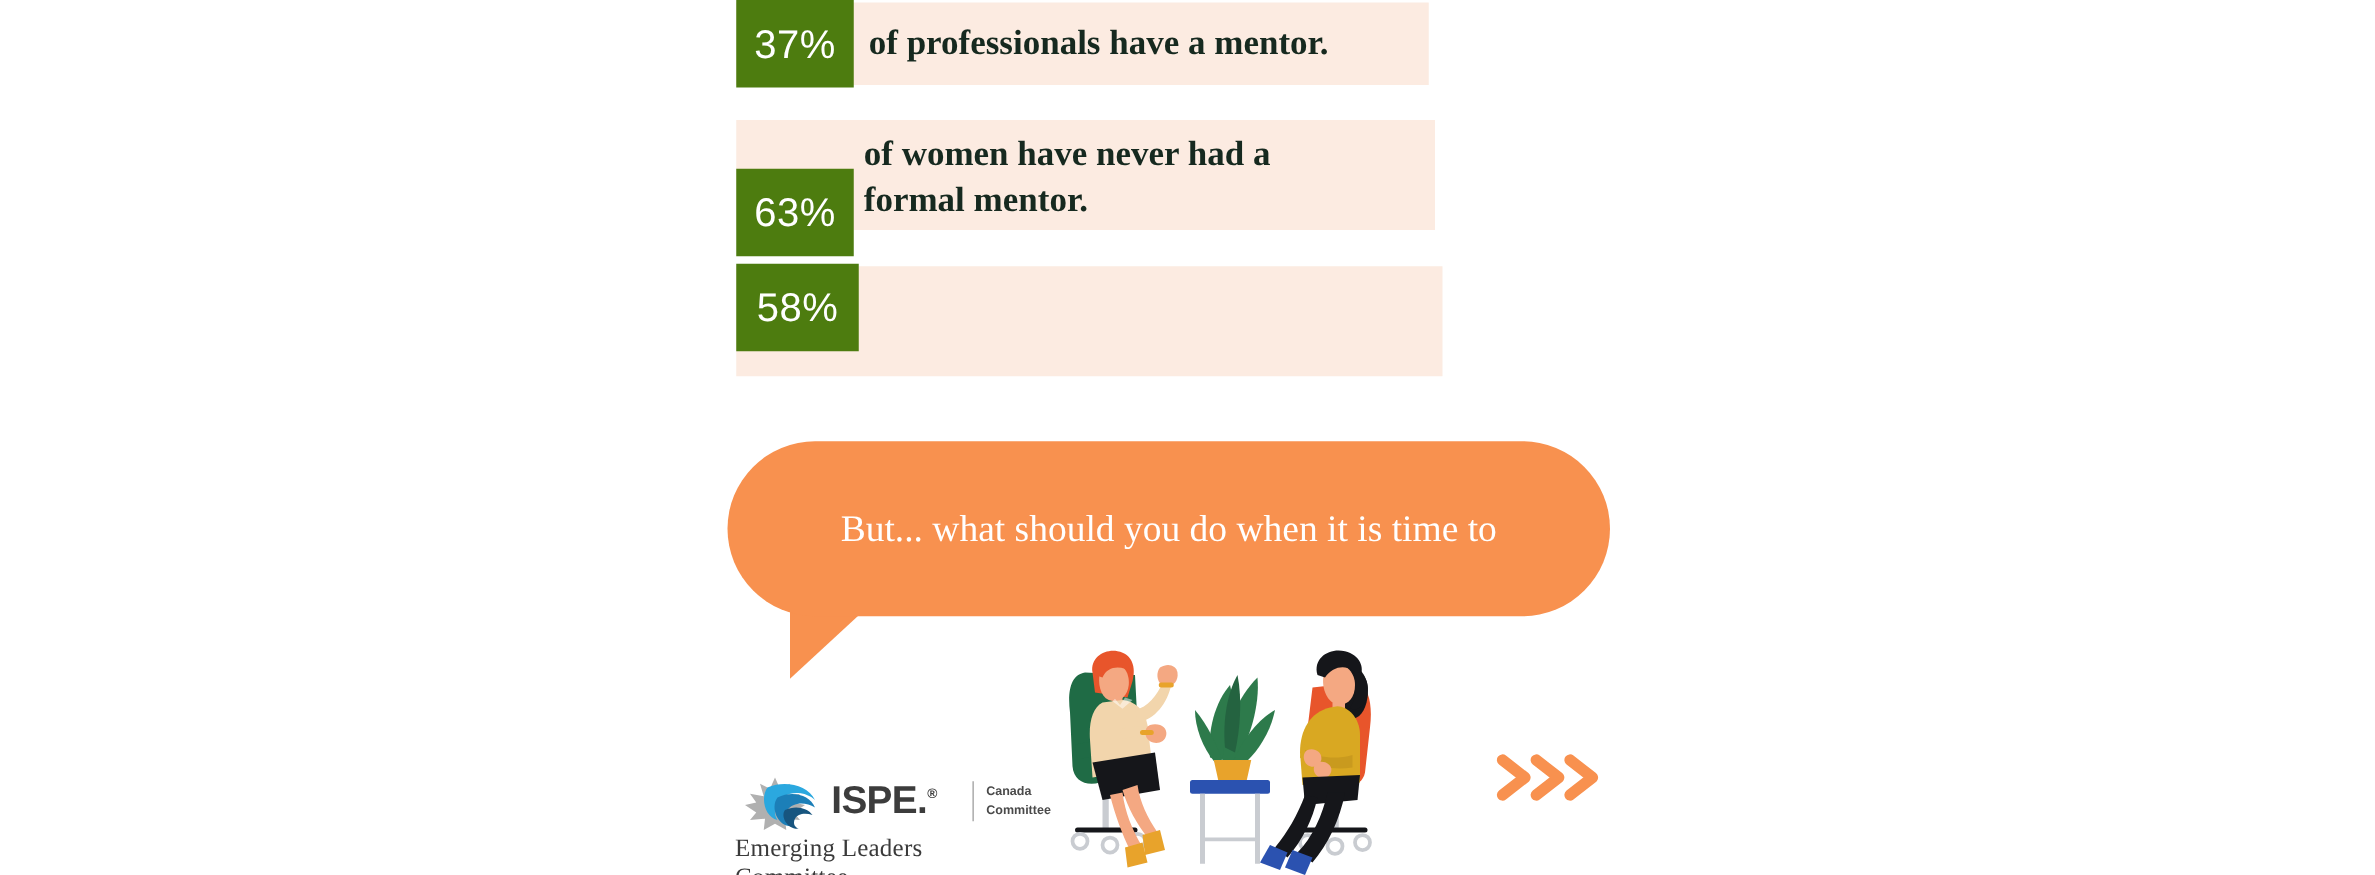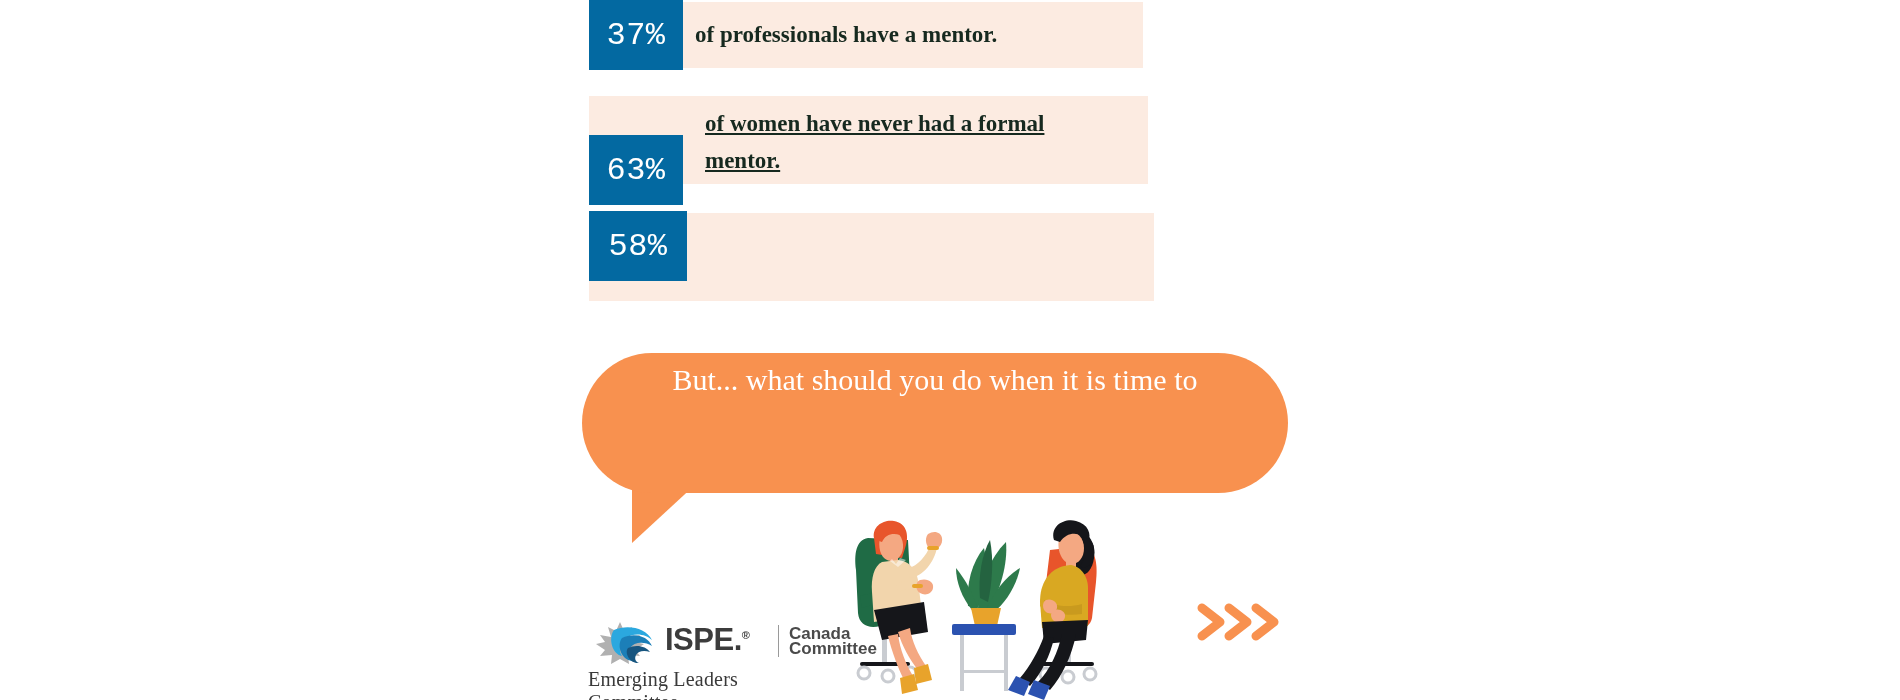--- a/index.html
+++ b/index.html
@@ -34,52 +34,52 @@
     margin-bottom: 22px;
   }
 
   .stat-tint {
     position: absolute;
     background: #FCEBE1;
   }
 
   .stat-badge {
     position: absolute;
-    background: #0369a1;
+    background: #4d7c0f;
     color: #ffffff;
     display: flex;
     align-items: center;
     justify-content: center;
-    font-family: Liberation Mono, monospace;
+    font-family: Liberation Sans, sans-serif;
     font-size: 32px;
     letter-spacing: 0.4px;
     z-index: 2;
   }
 
   .stat-text {
     position: absolute;
     color: #16291F;
     font-family: "Liberation Serif", "DejaVu Serif", serif;
-    font-size: 23px;
+    font-size: 28px;
     line-height: 37px;
     font-weight: 600;
     z-index: 3;
   }
 
   
   #row1 { height: 72px; }
   #row1 .stat-tint  { left: 0px;  top: 2px;  width: 554px; height: 66px; }
   #row1 .stat-badge { left: 0px;  top: 0px;  width: 94px;  height: 70px; }
   #row1 .stat-text  { left: 106px; top: 16px; width: 440px; }
 
   
   #row2 { height: 95px; }
   #row2 .stat-tint  { left: 0px;  top: 2px;  width: 559px; height: 88px; }
   #row2 .stat-badge { left: 0px;  top: 0px;  width: 94px;  height: 70px; margin-top: 41px; }
-  #row2 .stat-text  { left: 116px; top: 11px; width: 400px; text-decoration: underline; }
+  #row2 .stat-text  { left: 102px; top: 11px; width: 400px; }
 
   
   #row3 { height: 96px; }
   #row3 .stat-tint  { left: 0px;  top: 2px;  width: 565px; height: 88px; }
   #row3 .stat-badge { left: 0px;  top: 0px;  width: 98px;  height: 70px; }
   #row3 .stat-text  { left: 113px; top: 10px; width: 455px; }
 
   
   .bubble-wrap {
     position: absolute;
@@ -106,21 +106,21 @@
     border-top: 72px solid #F8914F;
   }
   .bubble-text {
     position: absolute;
     left: 0; top: 0;
     width: 706px;
     height: 140px;
     display: flex;
     flex-direction: column;
     align-items: center;
-    justify-content: flex-start;
+    justify-content: center;
     color: #ffffff;
     font-family: "Liberation Serif", "DejaVu Serif", serif;
     font-size: 30px;
     line-height: 53px;
     text-align: center;
     z-index: 4;
     padding: 0 34px;
     box-sizing: border-box;
   }
   .bubble-line { white-space: nowrap; }
@@ -169,21 +169,21 @@
     top: 5px;
     width: 1px;
     height: 32px;
     background: #9A9A9A;
   }
   .logo-affil {
     position: absolute;
     left: 201px;
     top: 6px;
     font-family: "Liberation Sans", sans-serif;
-    font-size: 17px;
+    font-size: 10px;
     font-weight: bold;
     line-height: 15px;
     color: #4A4A4A;
   }
   .logo-sub {
     position: absolute;
     left: 0px;
     top: 48px;
     font-family: "Liberation Serif", "DejaVu Serif", serif;
     font-size: 20px;

